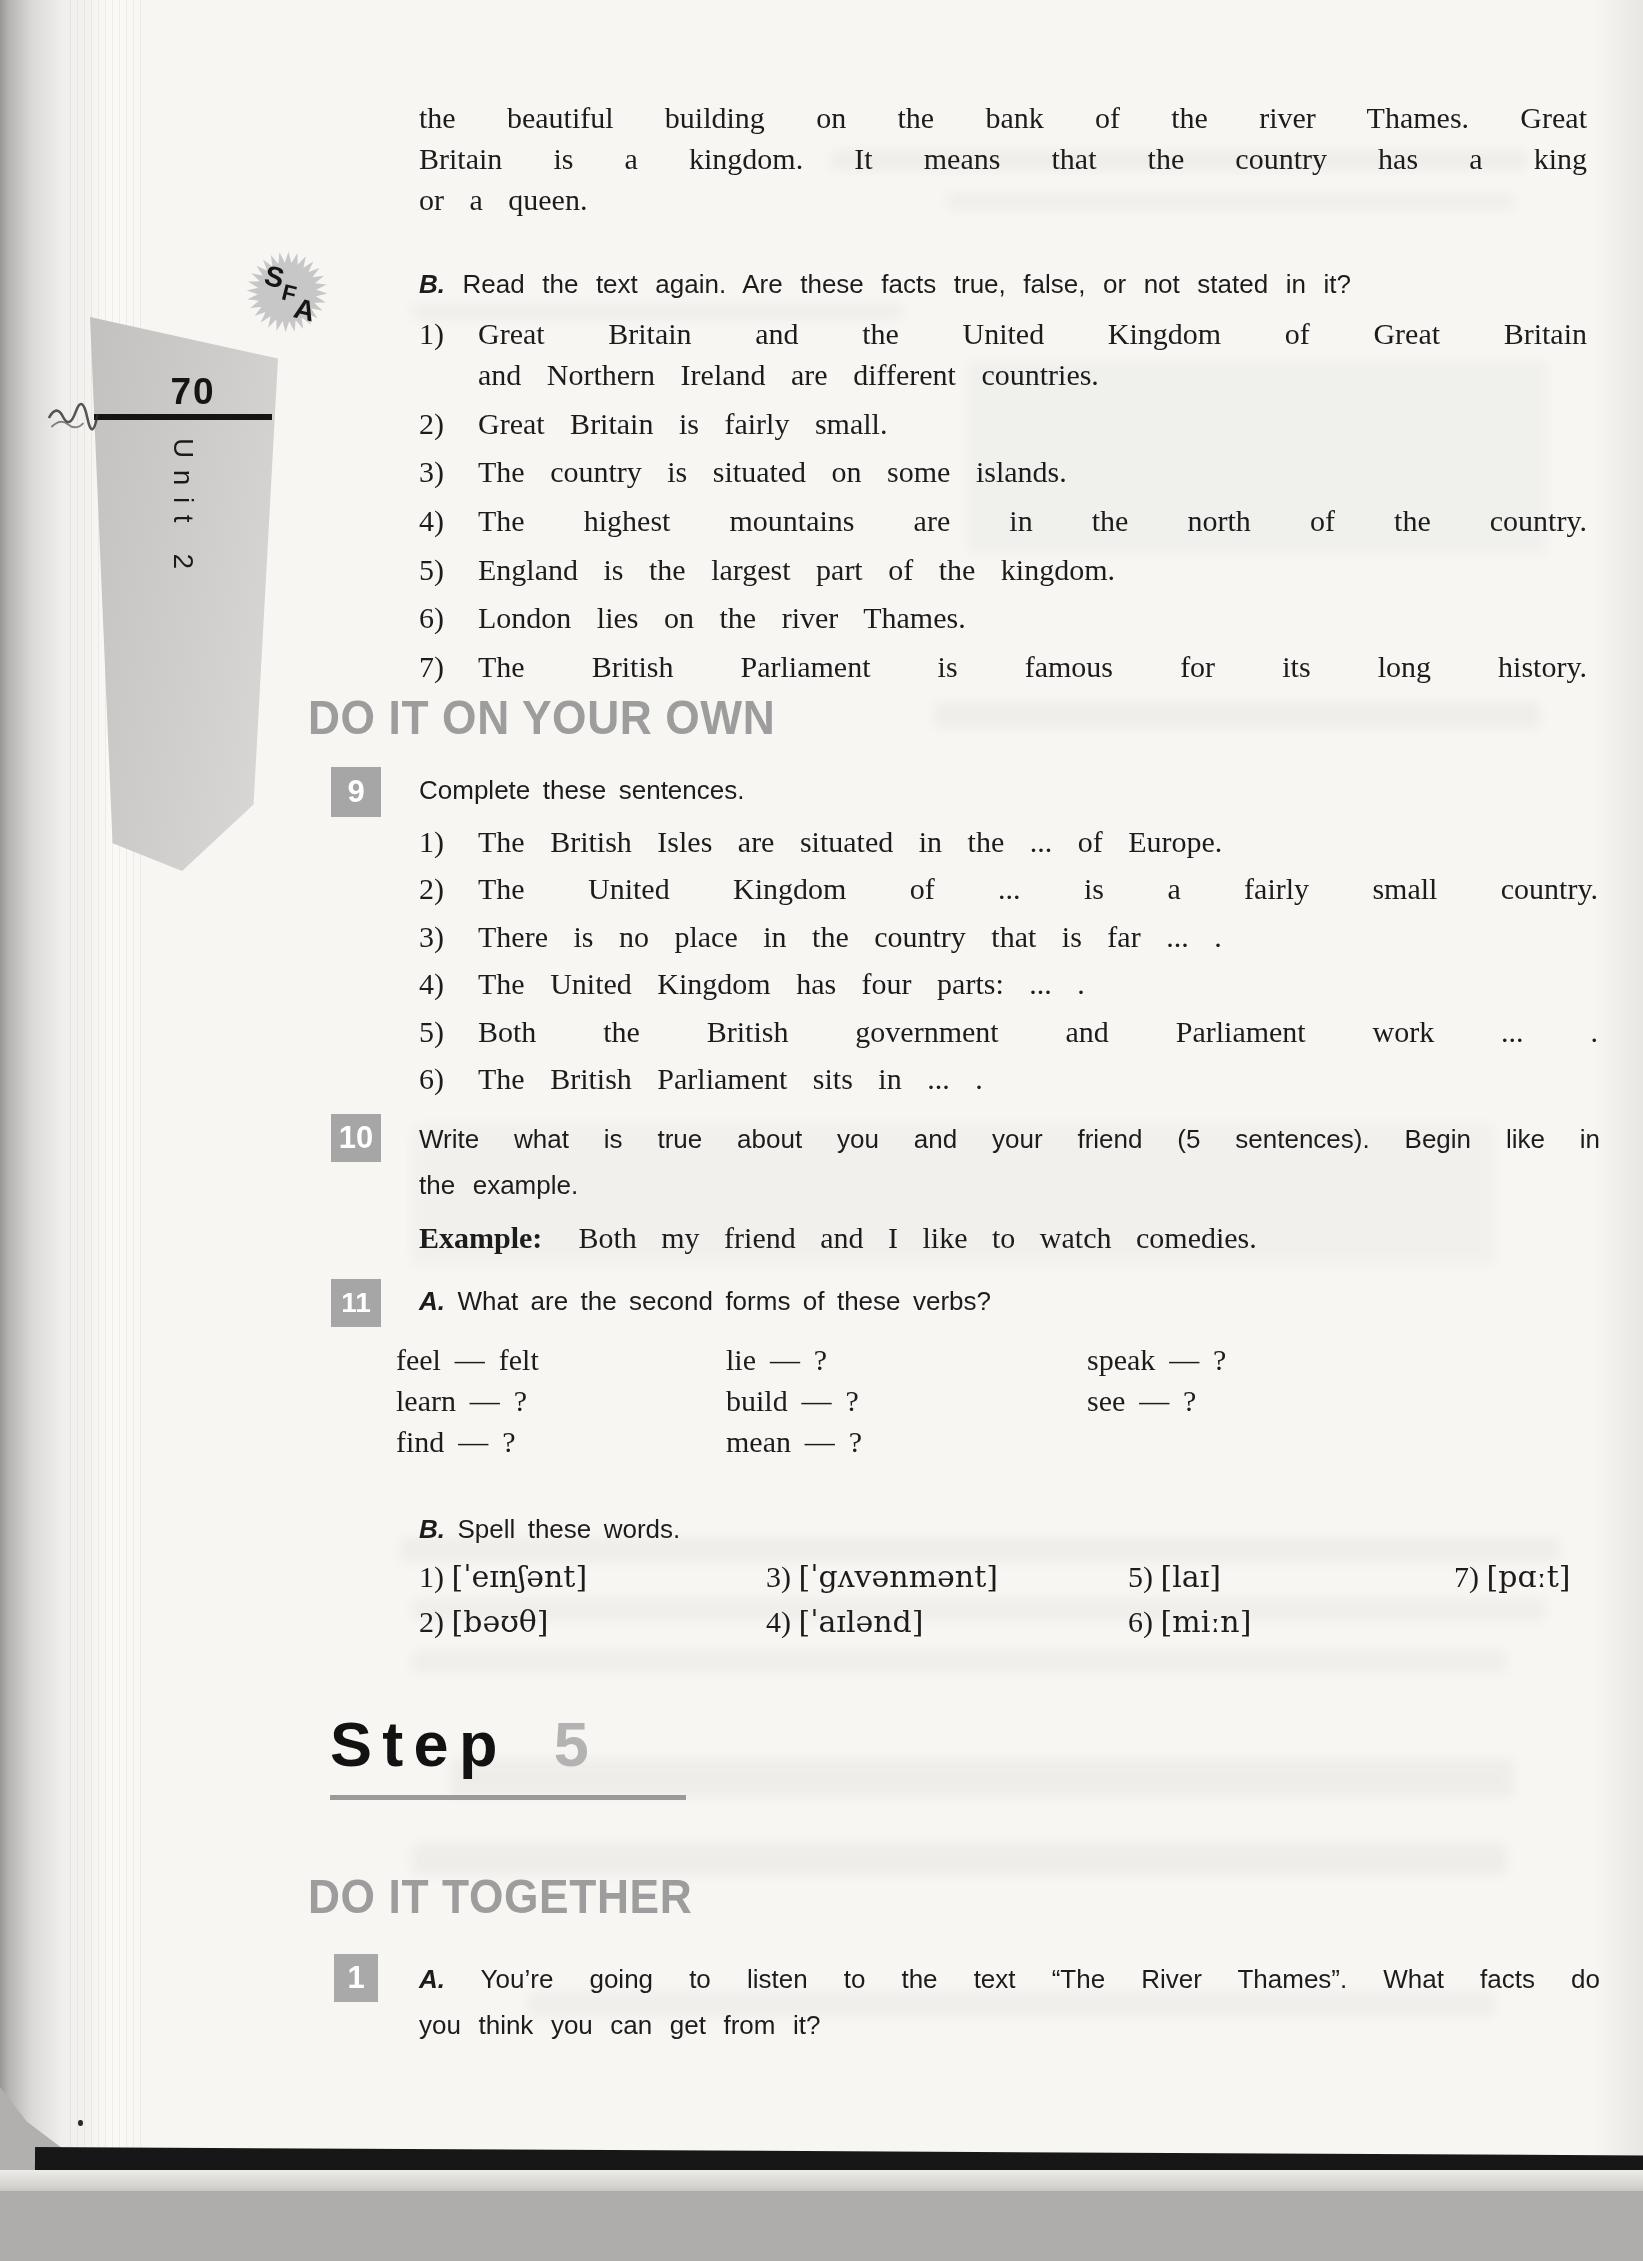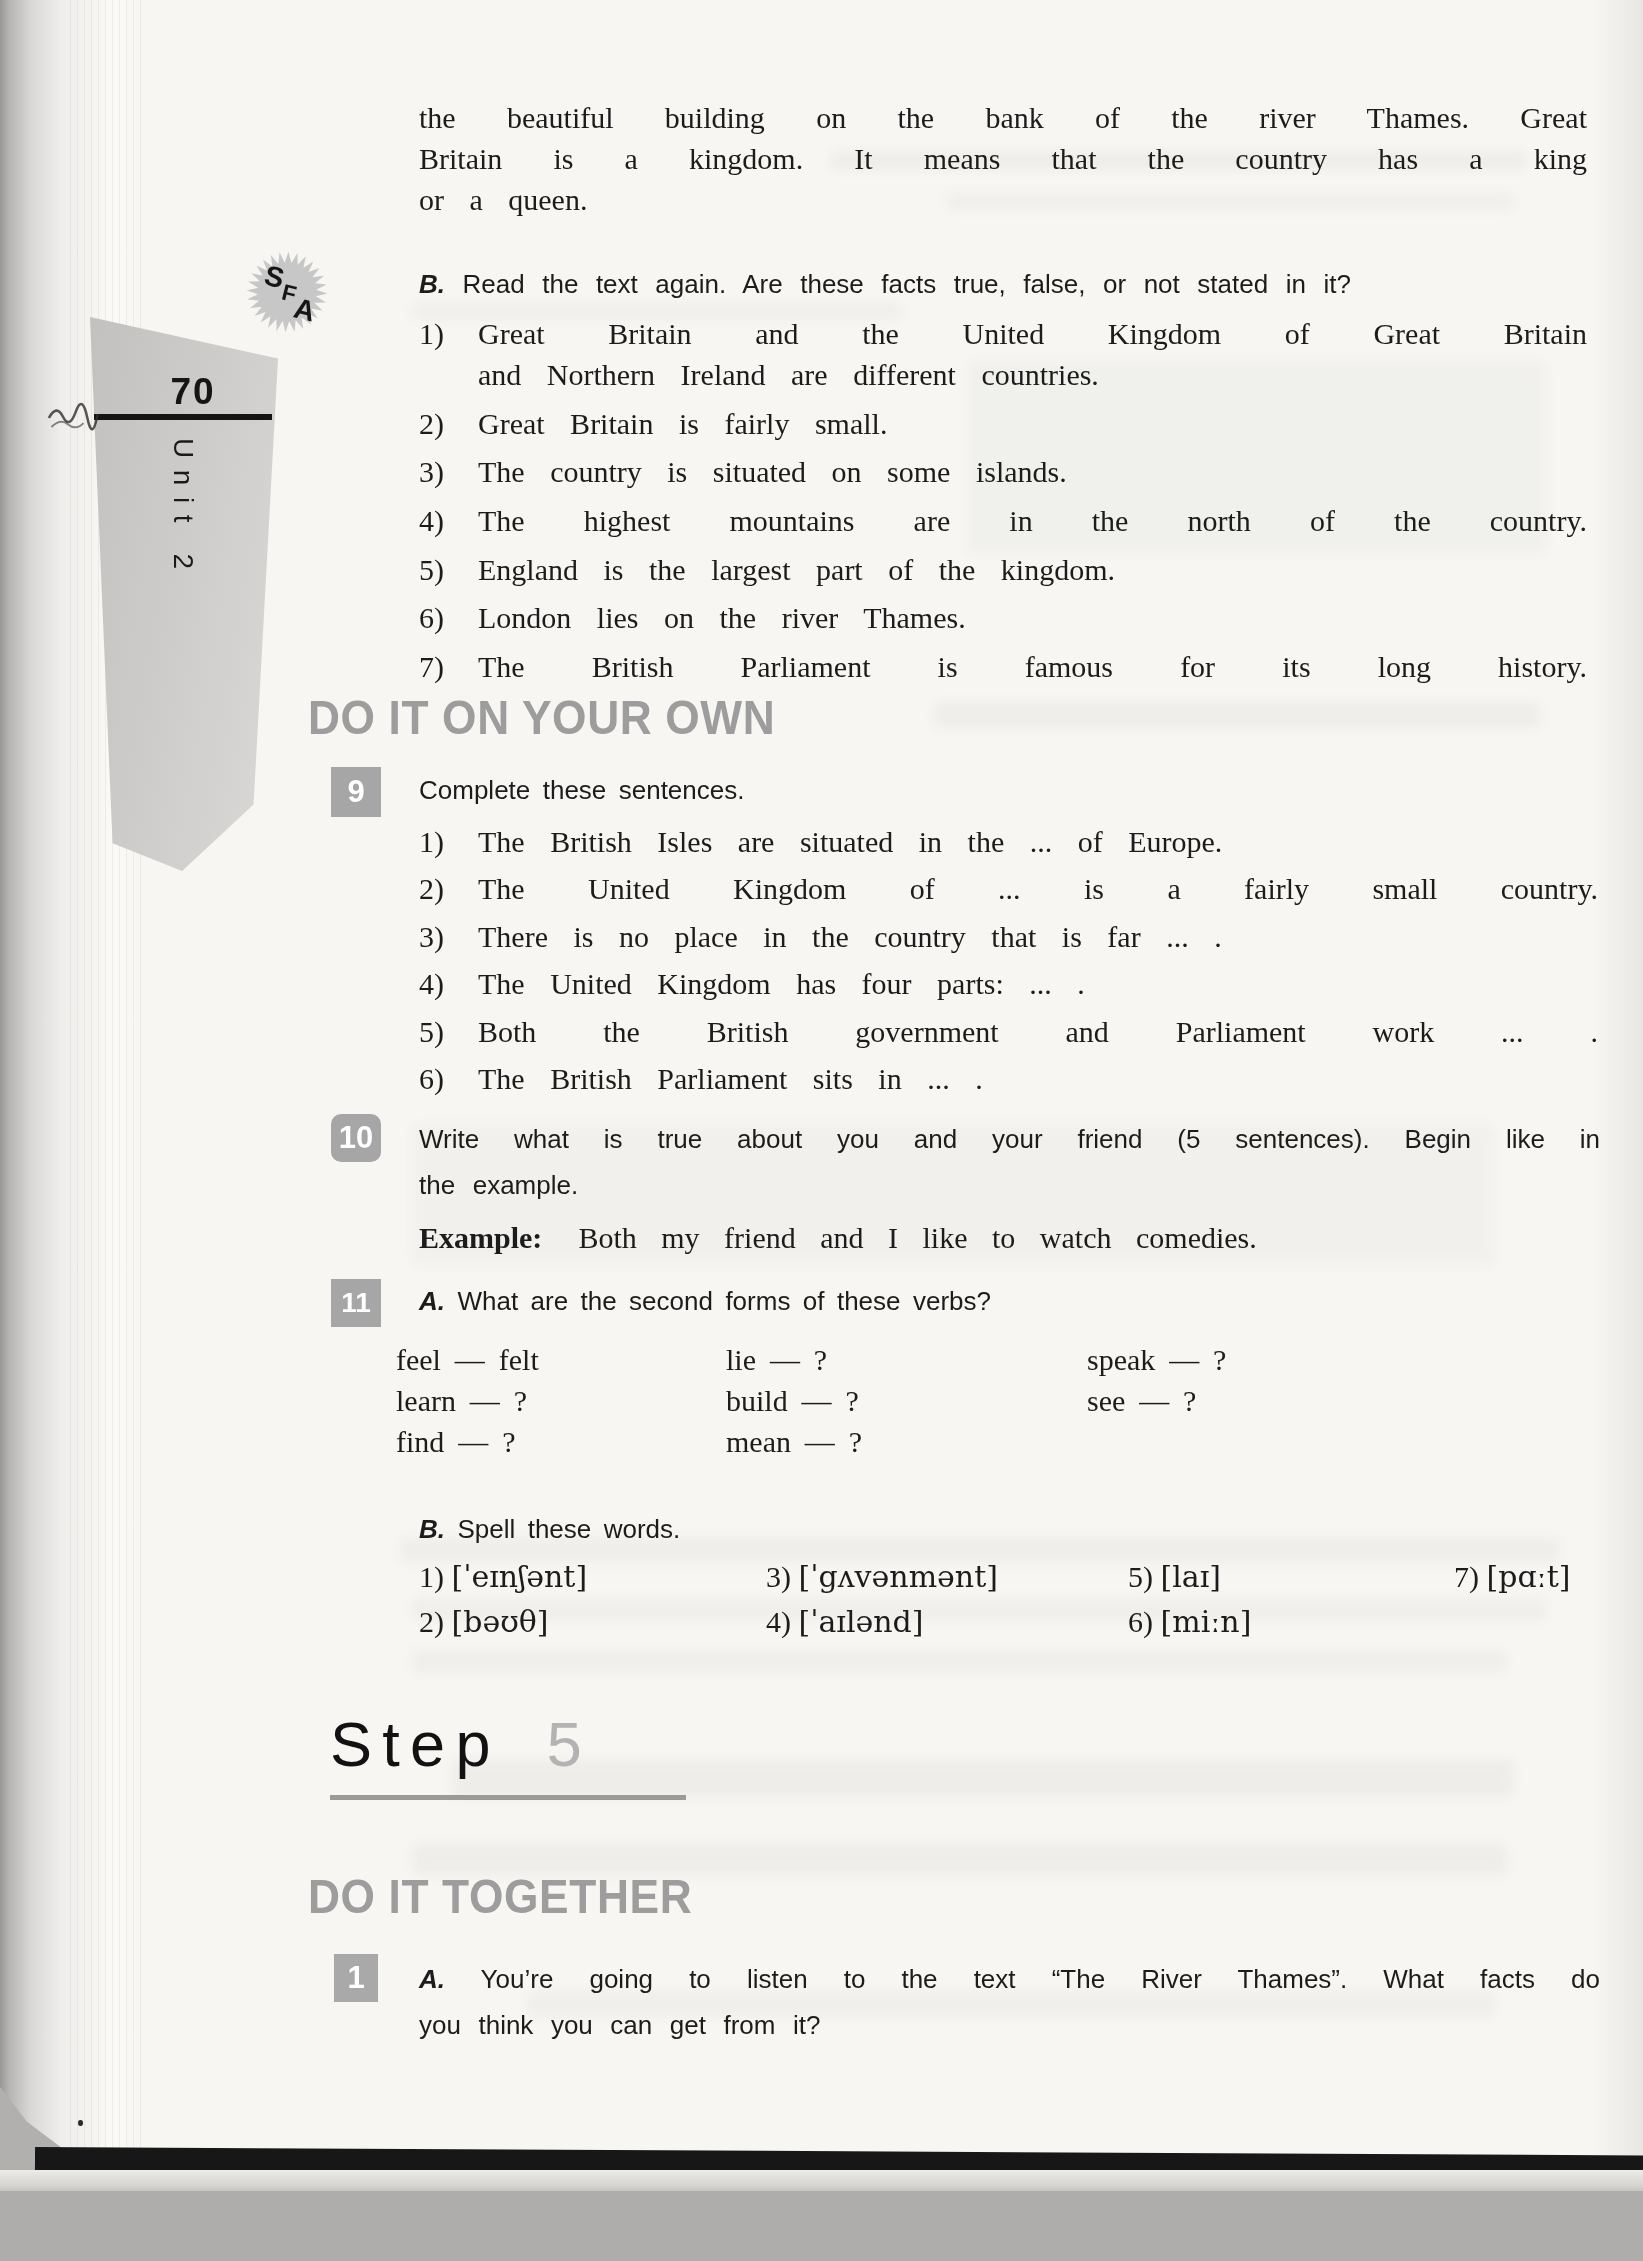--- a/index.html
+++ b/index.html
@@ -55,21 +55,21 @@
   .badge{position:absolute;background:#a6a6a6;color:#ffffff;display:flex;align-items:center;justify-content:center;
          font-family:"Liberation Sans","DejaVu Sans",sans-serif;font-weight:bold;font-size:31px;}
 
   .verbs{position:absolute;left:396px;top:1339px;width:1031px;display:grid;
          grid-template-columns:330px 361px auto;font-size:30px;line-height:41px;word-spacing:6.4px;}
   .ipa-grid{position:absolute;left:419px;top:1554px;width:1168px;display:grid;
          grid-template-columns:347px 362px 326px auto;font-size:30px;line-height:45px;}
   .ipa{font-family:"DejaVu Serif","Liberation Serif",serif;}
 
   .step{position:absolute;left:330px;top:1709px;font-family:"Liberation Sans","DejaVu Sans",sans-serif;
-        font-weight:normal;font-size:63px;line-height:71px;letter-spacing:10.3px;color:#121212;white-space:nowrap;}
+        font-weight:bold;font-size:63px;line-height:71px;letter-spacing:10.3px;color:#121212;white-space:nowrap;}
   .step .n5{color:#b3b3b3;margin-left:46px;}
   .step-underline{position:absolute;left:330px;top:1795px;width:356px;height:5.2px;background:#9a9a9a;}
 
   .example-line{position:absolute;left:419px;top:1217px;font-size:30px;word-spacing:17px;}
   .example-label{font-weight:bold;margin-right:11.6px;}
 </style>
 </head>
 <body>
 
 <div class="scan">
@@ -188,21 +188,21 @@
     <div class="li" style="margin-bottom:6.4px">
       <span class="num">5)</span>
       <div class="li-text stretch">Both the British government and Parliament work ... .</div>
     </div>
     <div class="li" style="margin-bottom:6.4px">
       <span class="num">6)</span>
       <div class="li-text ws">The British Parliament sits in ... .</div>
     </div>
   </div>
 
-  <div class="badge" style="left:331px;top:1114px;width:50px;height:48px;border-radius:10px;">10</div>
+  <div class="badge" style="left:331px;top:1114px;width:50px;height:48px;">10</div>
   <div class="abs sans" style="left:419px;top:1116px;width:1181px;line-height:46px;">
     <div class="stretch">Write what is true about you and your friend (5 sentences). Begin like in</div>
     <div>the example.</div>
   </div>
   <div class="example-line serif">
     <span class="example-label">Example:</span>
     <span>Both my friend and I like to watch comedies.</span>
   </div>
 
   <div class="badge" style="left:331px;top:1279px;width:50px;height:48px;font-size:28px;">11</div>

